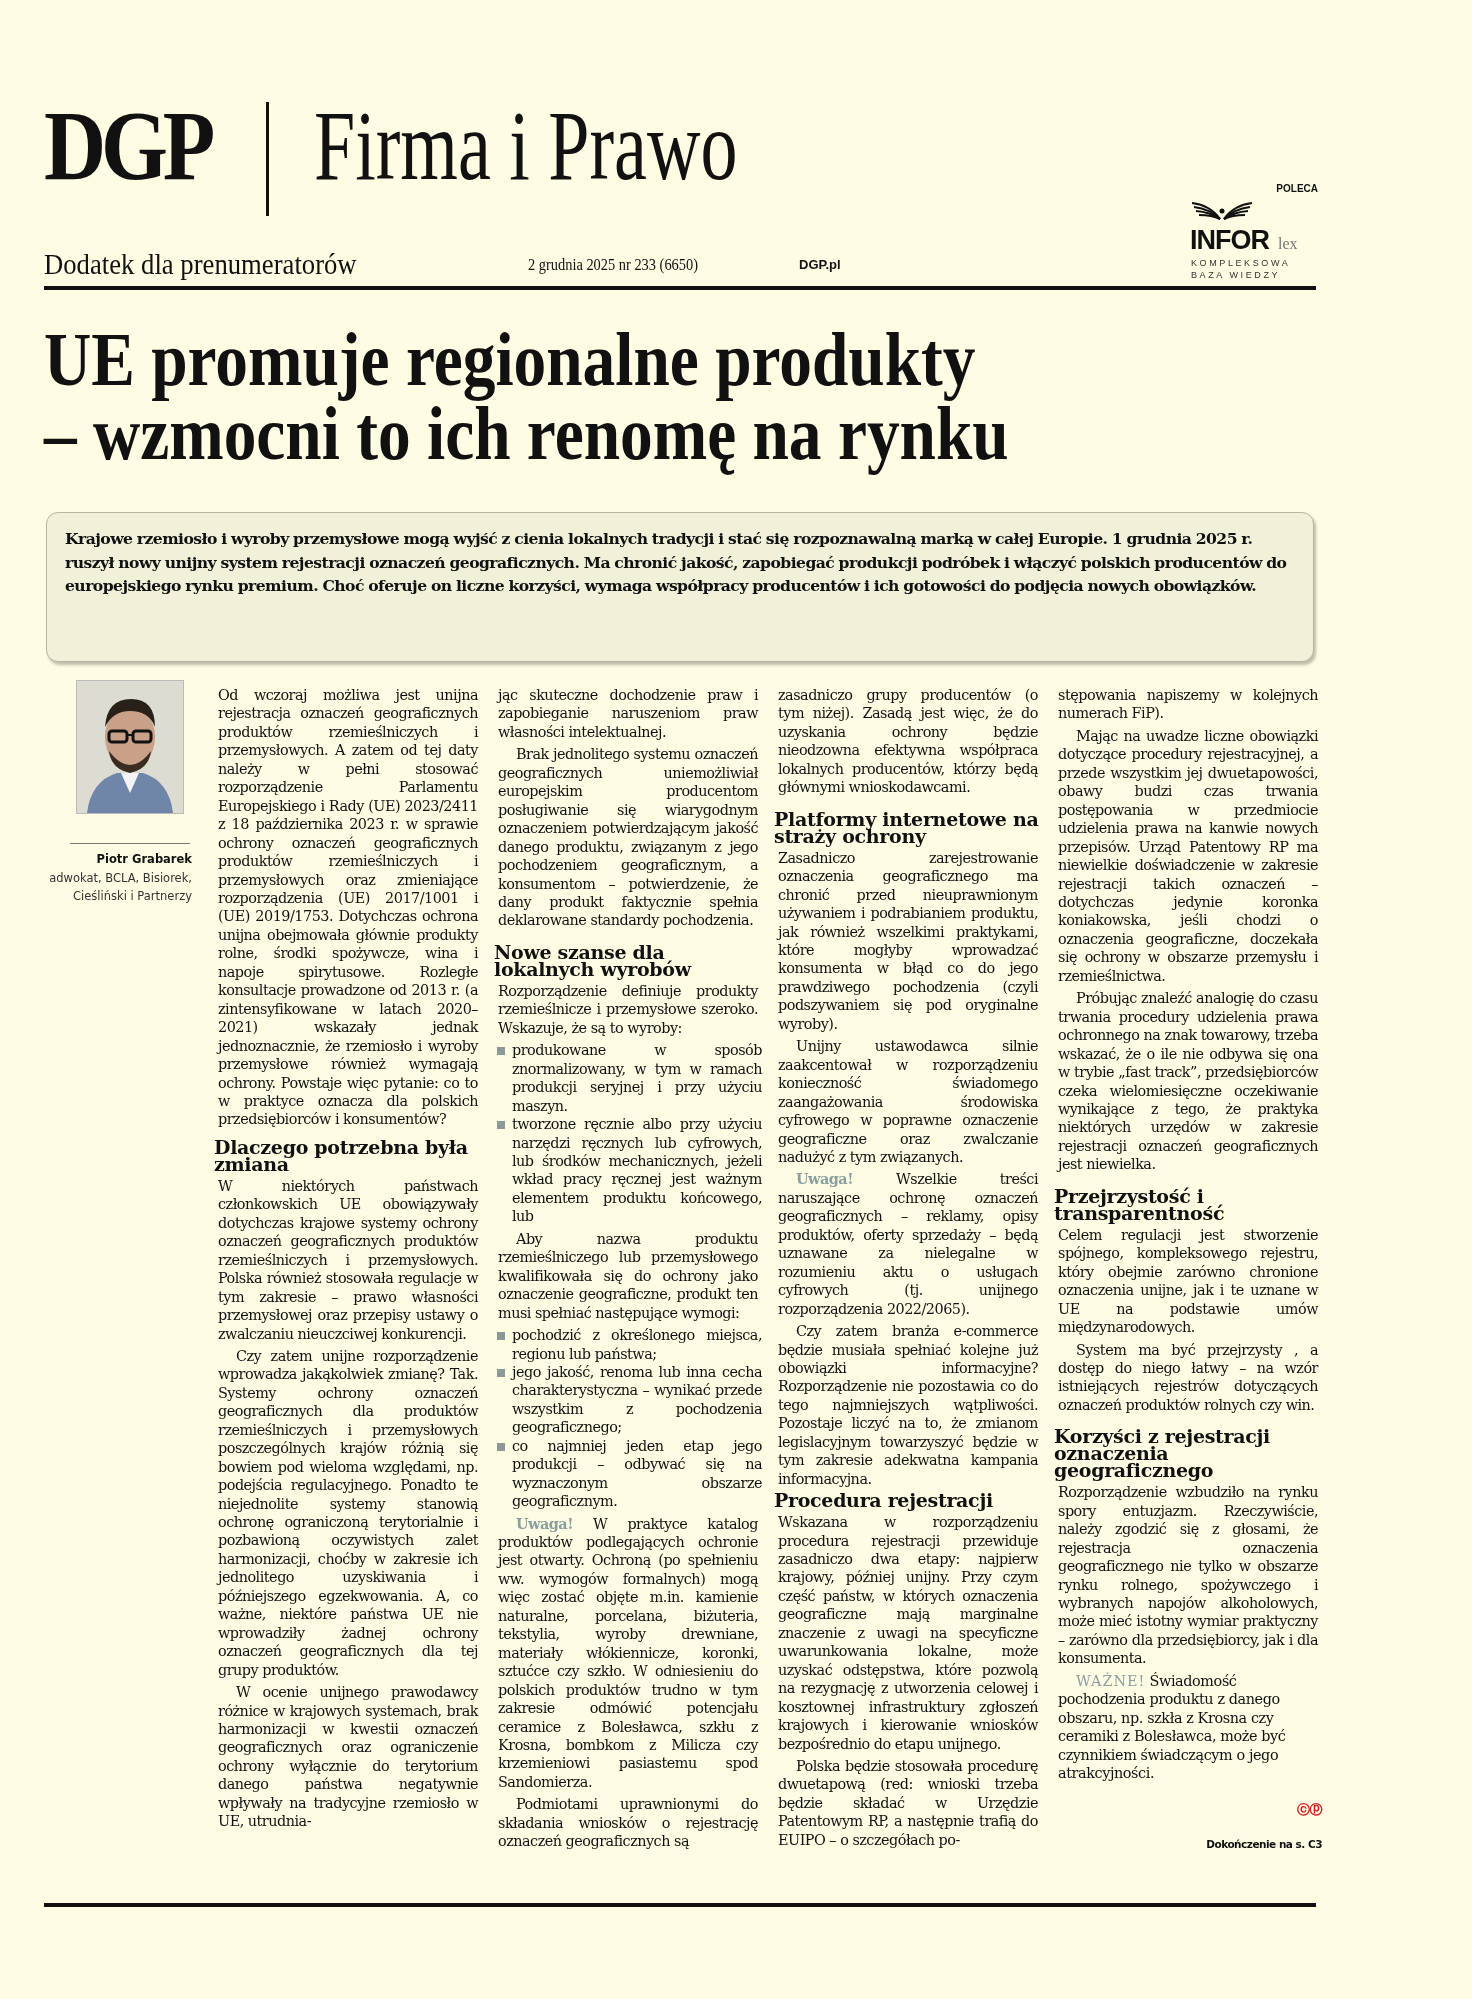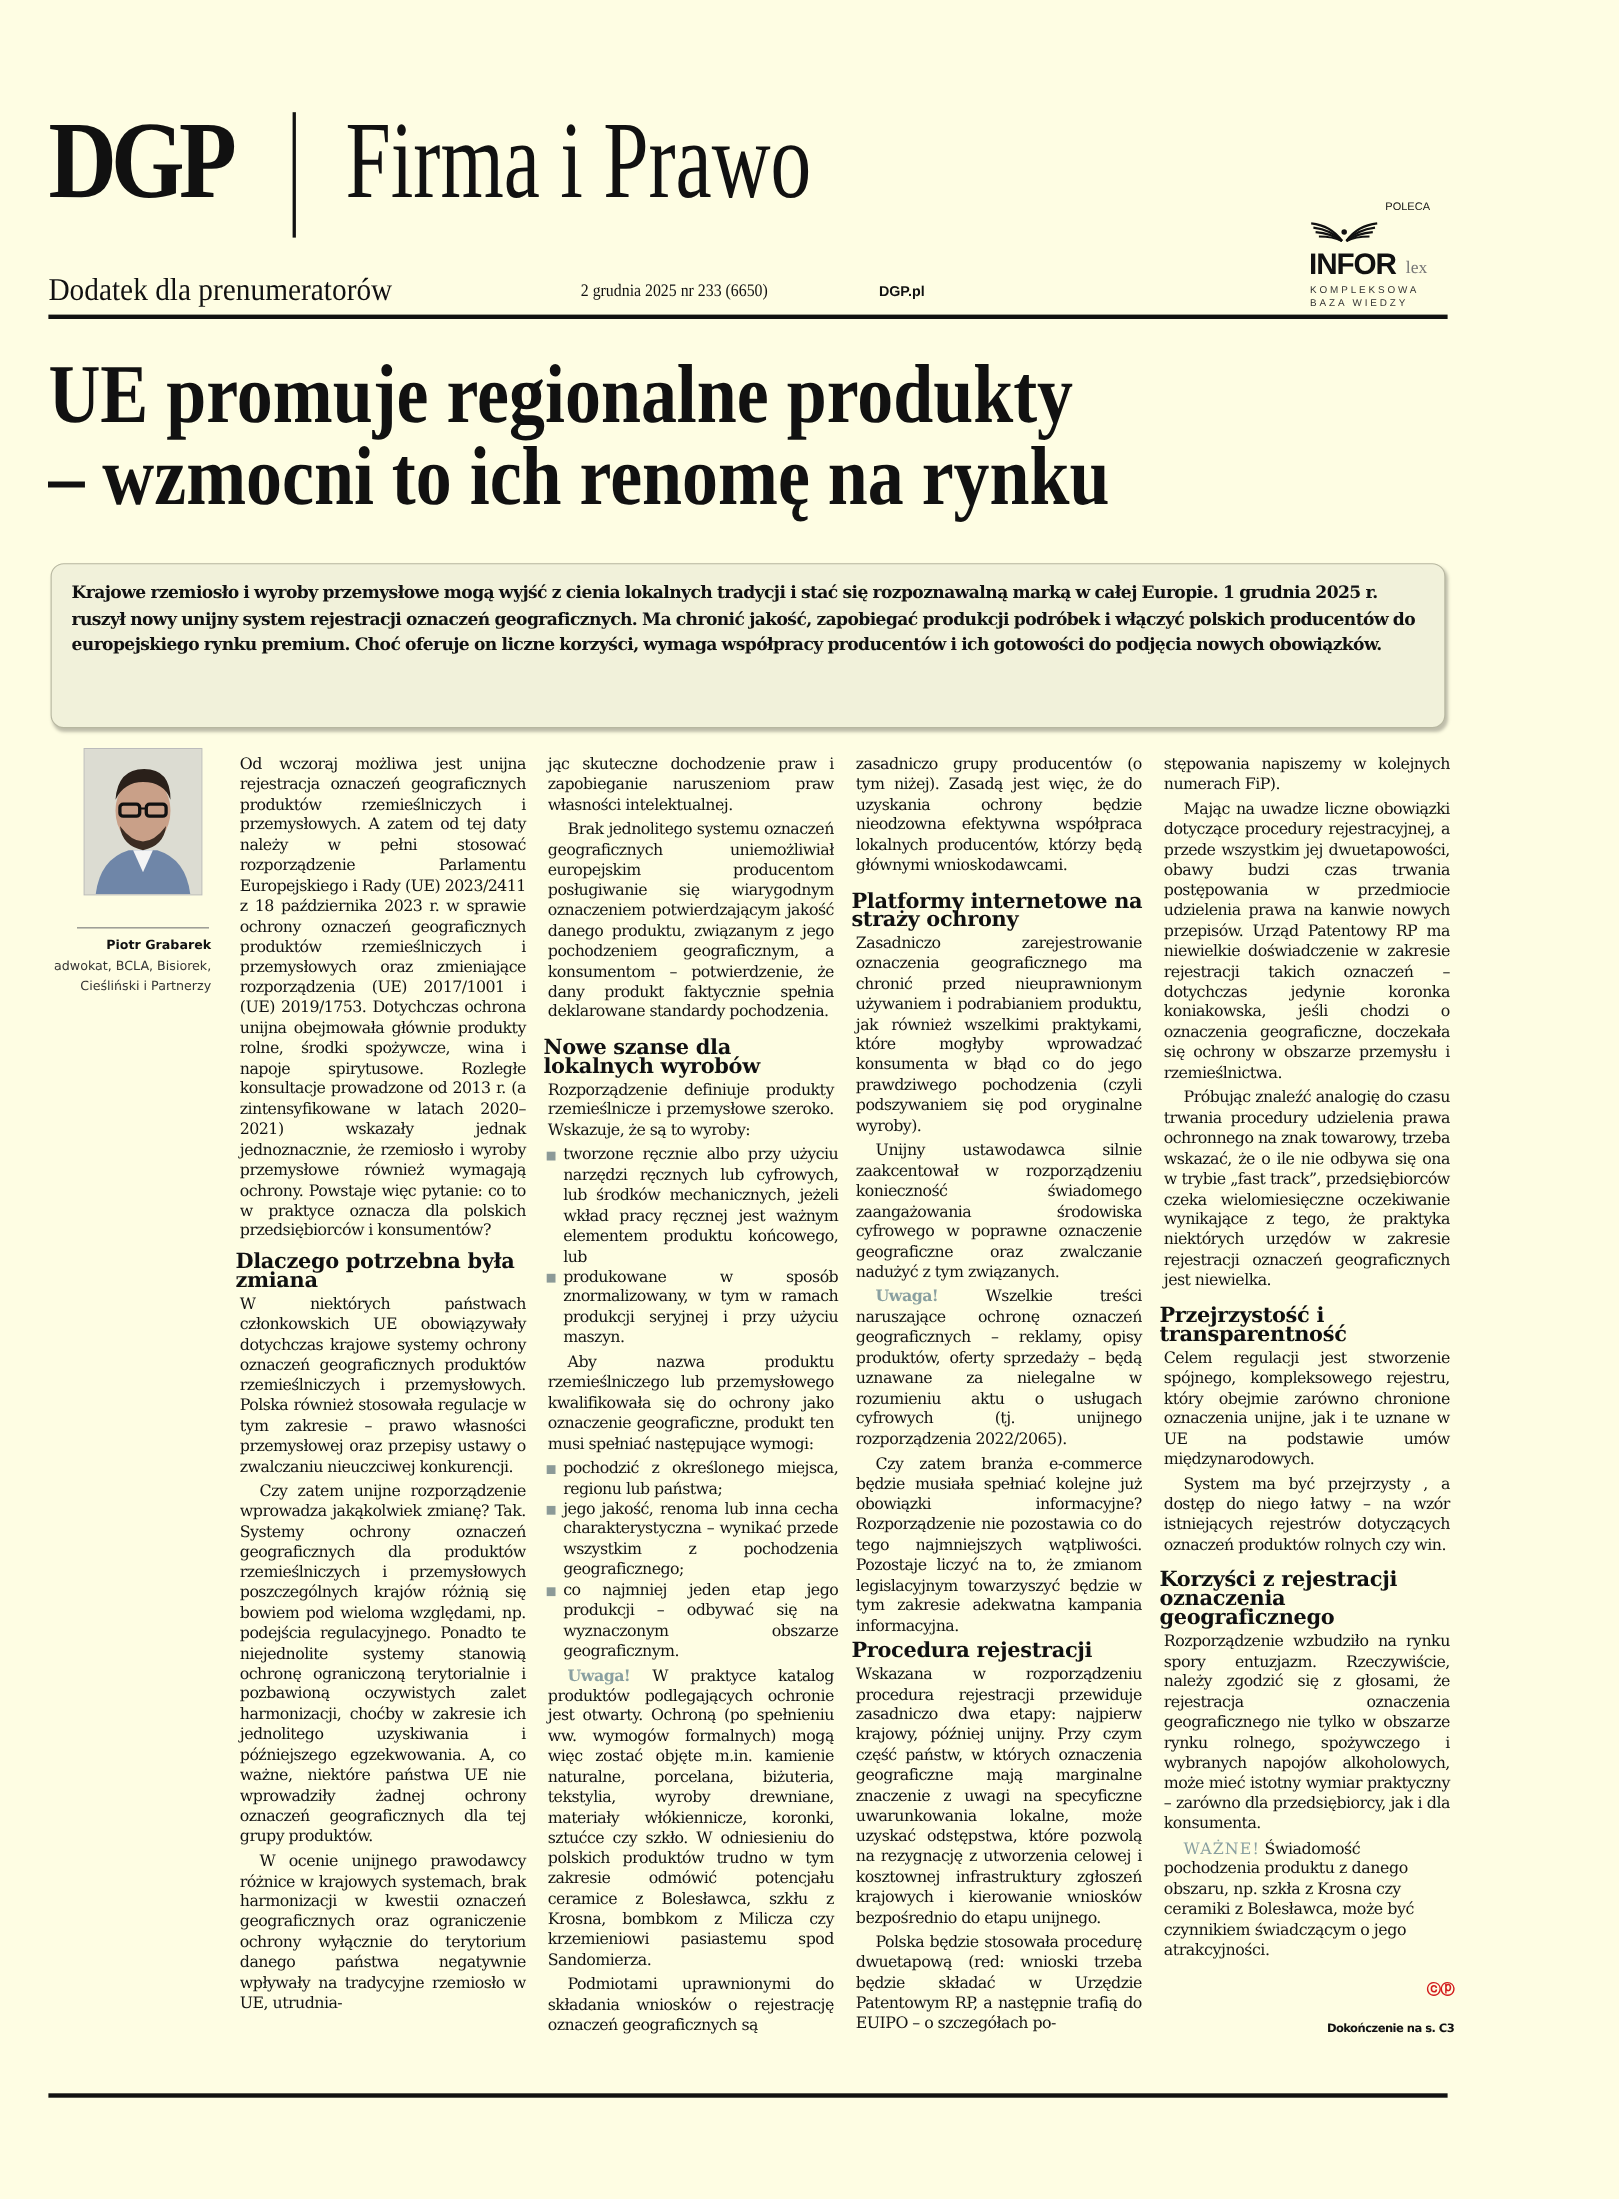--- a/index.html
+++ b/index.html
@@ -21,21 +21,21 @@
   .subline .dodatek {
     position: absolute; left: 0; top: 0; font-family: "Liberation Serif", serif; font-size: 29px;
     transform: scaleX(0.92); transform-origin: left top; white-space: nowrap;
   }
   .subline .issue {
     position: absolute; left: 484px; top: 8px; font-family: "Liberation Serif", serif; font-size: 16px;
     transform: scaleX(0.9); transform-origin: left top; white-space: nowrap;
   }
   .subline .site { position: absolute; left: 755px; top: 9px; font-family: "Liberation Sans", sans-serif; font-weight: bold; font-size: 13px; }
   .infor { position: absolute; left: 1188px; top: 183px; width: 130px; height: 100px; }
-  .infor .poleca { position: absolute; right: 18px; top: 0; font-family: "Liberation Sans", sans-serif; font-weight: normal; font-size: 10px; }
+  .infor .poleca { position: absolute; right: 0; top: 0; font-family: "Liberation Sans", sans-serif; font-weight: bold; font-size: 10px; }
   .infor .wings { position: absolute; left: 2px; top: 14px; width: 64px; height: 26px; }
   .infor .brand { position: absolute; left: 2px; top: 42px; font-family: "Liberation Sans", sans-serif; font-weight: bold; font-size: 27px; letter-spacing: -1px; }
   .infor .lex { position: absolute; left: 90px; top: 52px; font-family: "Liberation Serif", serif; font-size: 16px; color: #777; }
   .infor .tag { position: absolute; left: 3px; font-family: "Liberation Sans", sans-serif; font-size: 9px; letter-spacing: 2.6px; color: #333; }
   .rule-top { position: absolute; left: 44px; top: 286px; width: 1272px; height: 4px; background: #111; }
   .headline {
     position: absolute; left: 44px; top: 322px; font-family: "Liberation Serif", serif; font-size: 76px;
     line-height: 74px; transform: scaleX(0.86); transform-origin: left top; white-space: nowrap;
   }
   .lead-box {
@@ -136,22 +136,22 @@
   <p>Czy zatem unijne rozporządzenie wprowadza jakąkolwiek zmianę? Tak. Systemy ochrony oznaczeń geograficznych dla produktów rzemieślniczych i przemysłowych poszczególnych krajów różnią się bowiem pod wieloma względami, np. podejścia regulacyjnego. Ponadto te niejednolite systemy stanowią ochronę ograniczoną terytorialnie i pozbawioną oczywistych zalet harmonizacji, choćby w zakresie ich jednolitego uzyskiwania i późniejszego egzekwowania. A, co ważne, niektóre państwa UE nie wprowadziły żadnej ochrony oznaczeń geograficznych dla tej grupy produktów.</p>
   <p>W ocenie unijnego prawodawcy różnice w krajowych systemach, brak harmonizacji w kwestii oznaczeń geograficznych oraz ograniczenie ochrony wyłącznie do terytorium danego państwa negatywnie wpływały na tradycyjne rzemiosło w UE, utrudnia-</p>
 </div>
 
 <div class="col" style="left:494px">
   <p class="noind">jąc skuteczne dochodzenie praw i zapobieganie naruszeniom praw własności intelektualnej.</p>
   <p>Brak jednolitego systemu oznaczeń geograficznych uniemożliwiał europejskim producentom posługiwanie się wiarygodnym oznaczeniem potwierdzającym jakość danego produktu, związanym z jego pochodzeniem geograficznym, a konsumentom – potwierdzenie, że dany produkt faktycznie spełnia deklarowane standardy pochodzenia.</p>
   <h3 style="margin-top:14px">Nowe szanse dla lokalnych wyrobów</h3>
   <p class="noind">Rozporządzenie definiuje produkty rzemieślnicze i przemysłowe szeroko. Wskazuje, że są to wyroby:</p>
   <ul>
+    <li>produkowane w sposób znormalizowany, w tym w ramach produkcji seryjnej i przy użyciu maszyn.</li>
     <li>tworzone ręcznie albo przy użyciu narzędzi ręcznych lub cyfrowych, lub środków mechanicznych, jeżeli wkład pracy ręcznej jest ważnym elementem produktu końcowego, lub</li>
-    <li>produkowane w sposób znormalizowany, w tym w ramach produkcji seryjnej i przy użyciu maszyn.</li>
   </ul>
   <p>Aby nazwa produktu rzemieślniczego lub przemysłowego kwalifikowała się do ochrony jako oznaczenie geograficzne, produkt ten musi spełniać następujące wymogi:</p>
   <ul>
     <li>pochodzić z określonego miejsca, regionu lub państwa;</li>
     <li>jego jakość, renoma lub inna cecha charakterystyczna – wynikać przede wszystkim z pochodzenia geograficznego;</li>
     <li>co najmniej jeden etap jego produkcji – odbywać się na wyznaczonym obszarze geograficznym.</li>
   </ul>
   <p><span class="uwaga">Uwaga!</span><span> W praktyce katalog produktów podlegających ochronie jest otwarty. Ochroną (po spełnieniu ww. wymogów formalnych) mogą więc zostać objęte m.in. kamienie naturalne, porcelana, biżuteria, tekstylia, wyroby drewniane, materiały włókiennicze, koronki, sztućce czy szkło. W odniesieniu do polskich produktów trudno w tym zakresie odmówić potencjału ceramice z Bolesławca, szkłu z Krosna, bombkom z Milicza czy krzemieniowi pasiastemu spod Sandomierza.</span></p>
   <p>Podmiotami uprawnionymi do składania wniosków o rejestrację oznaczeń geograficznych są</p>
 </div>

